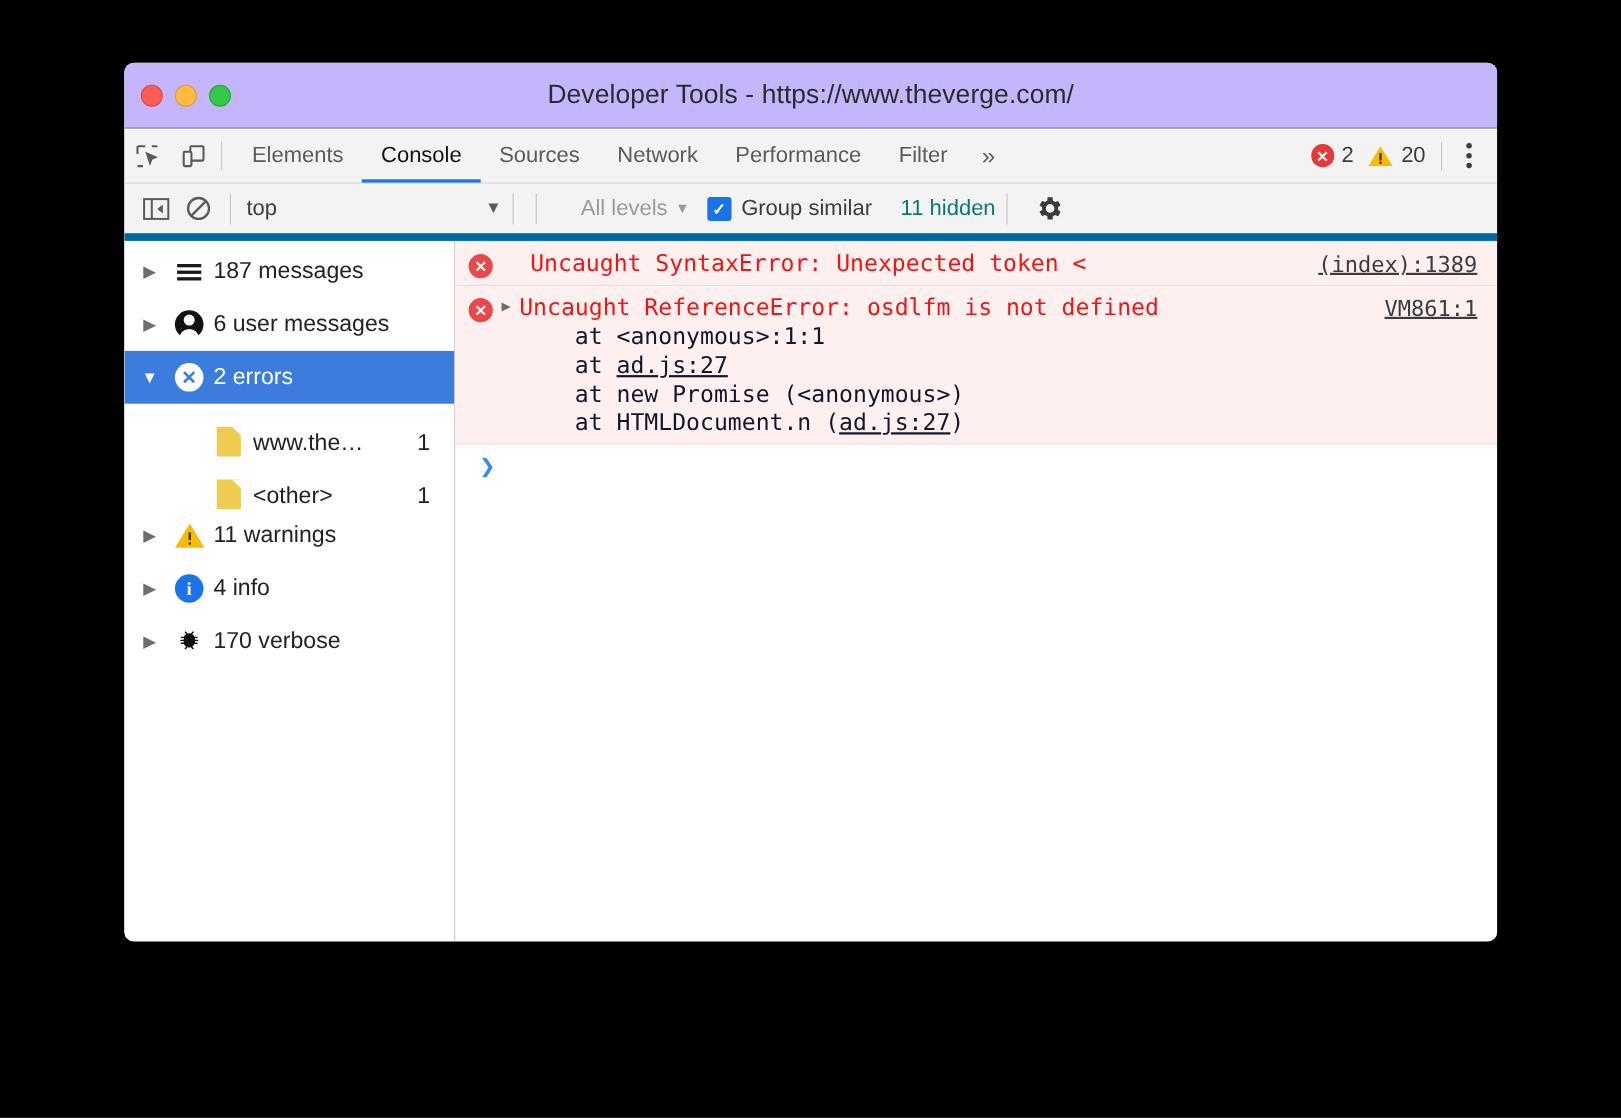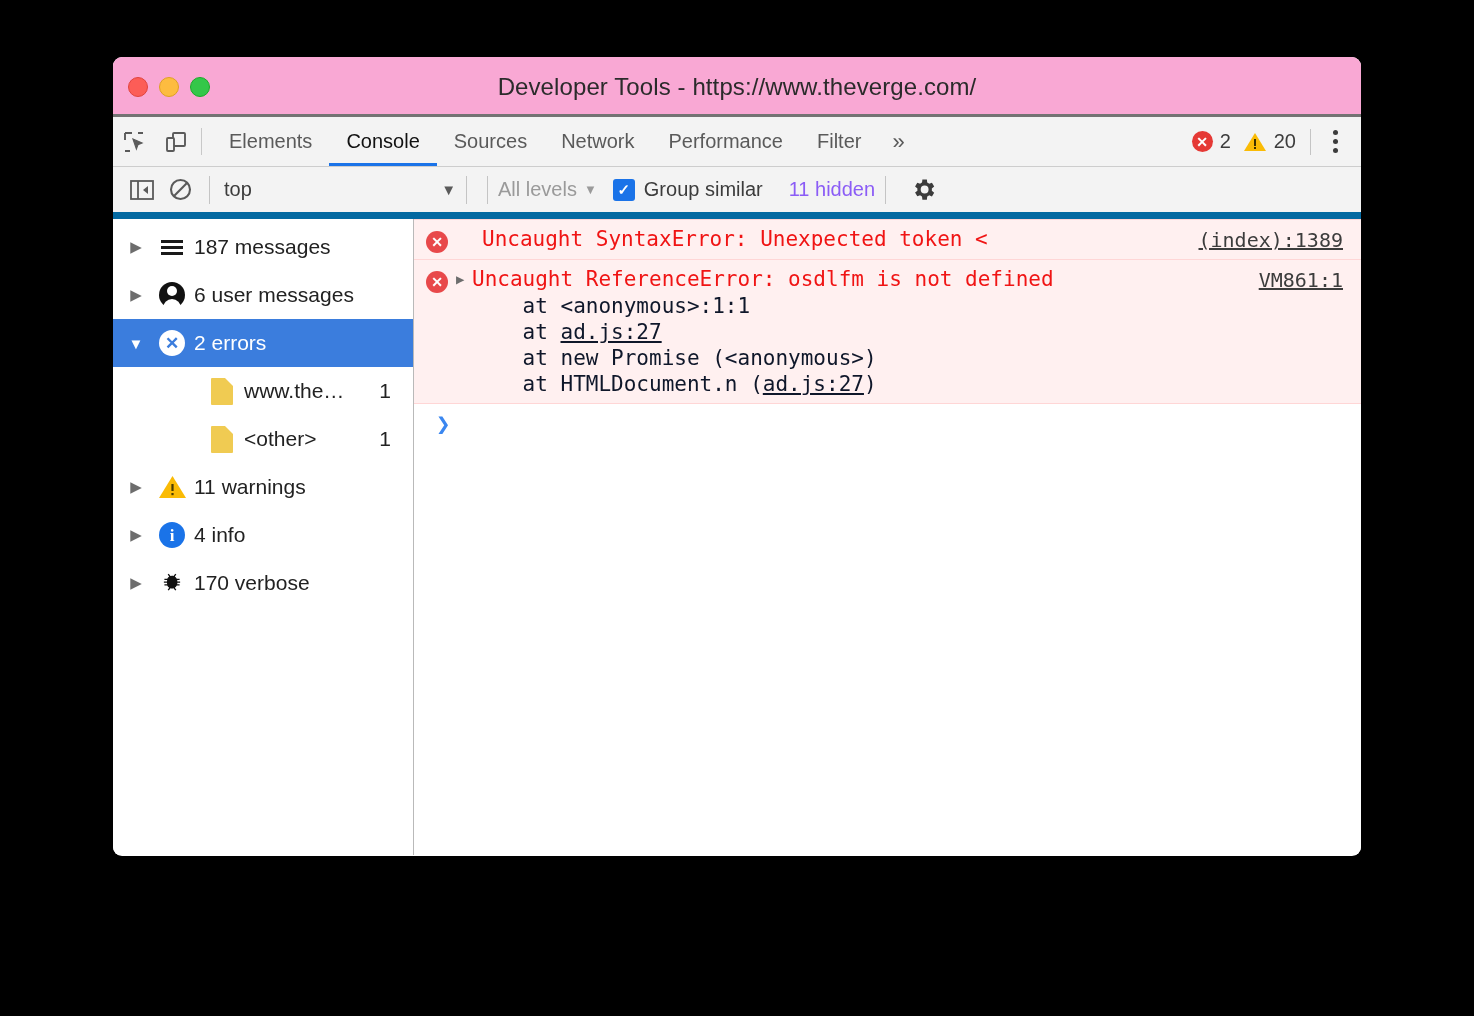--- a/index.html
+++ b/index.html
@@ -18,22 +18,22 @@
     background: #ffffff;
     border-radius: 9px;
     overflow: hidden;
     box-shadow: 0 8px 40px rgba(0,0,0,0.55);
   }
 
   
   #titlebar {
     position: relative;
     height: 60px;
-    background: #f9a8d4;
-    border-bottom: 3px solid #737373;
+    background: #c4b5fd;
+    border-bottom: 1px solid #737373;
   }
   #traffic {
     position: absolute;
     left: 15px; top: 20px;
     display: flex; gap: 11px;
   }
   .light { width: 20px; height: 20px; border-radius: 50%; }
   .light.red    { background: #fc5d57; border: 1px solid #e0443e; }
   .light.yellow { background: #fdbc40; border: 1px solid #dea123; }
   .light.green  { background: #34c749; border: 1px solid #1aab29; }
@@ -129,32 +129,32 @@
     font-size: 19px;
     color: #3c3c3c;
     padding: 0 8px;
     font-family: "Liberation Sans", sans-serif;
     outline: none;
   }
   #filter-input::placeholder { color: #9a9a9a; }
   #levels {
     display: flex; align-items: center; gap: 7px;
     font-size: 20px; color: #9a9a9a;
-    margin-left: 0;
+    margin-left: 30px;
   }
   #levels .caret { font-size: 13px; }
   #groupsim { display: flex; align-items: center; gap: 9px; margin-left: 16px; }
   .checkbox {
     width: 22px; height: 22px; border-radius: 3px;
     background: #1a73e8;
     color: #fff; font-size: 15px; font-weight: bold;
     display: flex; align-items: center; justify-content: center;
   }
   #groupsim .lbl { font-size: 20px; color: #3c3c3c; }
-  #hidden-count { font-size: 20px; color: #8b5cf6; margin-left: 26px; }
+  #hidden-count { font-size: 20px; color: #0f766e; margin-left: 26px; }
   #gear { margin-left: 14px; color: #3c3c3c; display: flex; align-items: center; }
 
   
   #body-split { display: flex; height: 636px; }
 
   
   #sidebar {
     width: 301px;
     background: #ffffff;
     border-right: 1px solid #b9b9b9;
@@ -174,21 +174,21 @@
     width: 34px; flex: 0 0 34px;
     display: flex; align-items: center; justify-content: center;
     font-size: 15px; color: #6d6d6d;
   }
   .tree-row.selected .tw { color: #ffffff; }
   .ic {
     width: 38px; flex: 0 0 38px;
     display: flex; align-items: center; justify-content: center;
   }
   .tree-row .txt { padding-left: 3px; }
-  .tree-row.child { padding-left: 22px; font-size: 21px; }
+  .tree-row.child { padding-left: 8px; font-size: 21px; align-items: flex-end; }
   .tree-row.child .indent { width: 68px; flex: 0 0 68px; }
   .tree-row.child .cnt { margin-left: auto; padding-right: 22px; font-size: 21px; color: #222; }
 
   
   .i-list { display: flex; flex-direction: column; gap: 3px; }
   .i-list span { display: block; width: 22px; height: 3px; background: #1a1a1a; }
   .i-user { width: 26px; height: 26px; border-radius: 50%; background: #111; position: relative; }
   .i-user::before { content:""; position:absolute; left:8px; top:4px; width:10px; height:10px; border-radius:50%; background:#fff; }
   .i-user::after { content:""; position:absolute; left:4px; top:17px; width:18px; height:12px; border-radius:9px 9px 0 0; background:#fff; }
   .i-err-w { width: 26px; height: 26px; border-radius: 50%; background: #ffffff;

